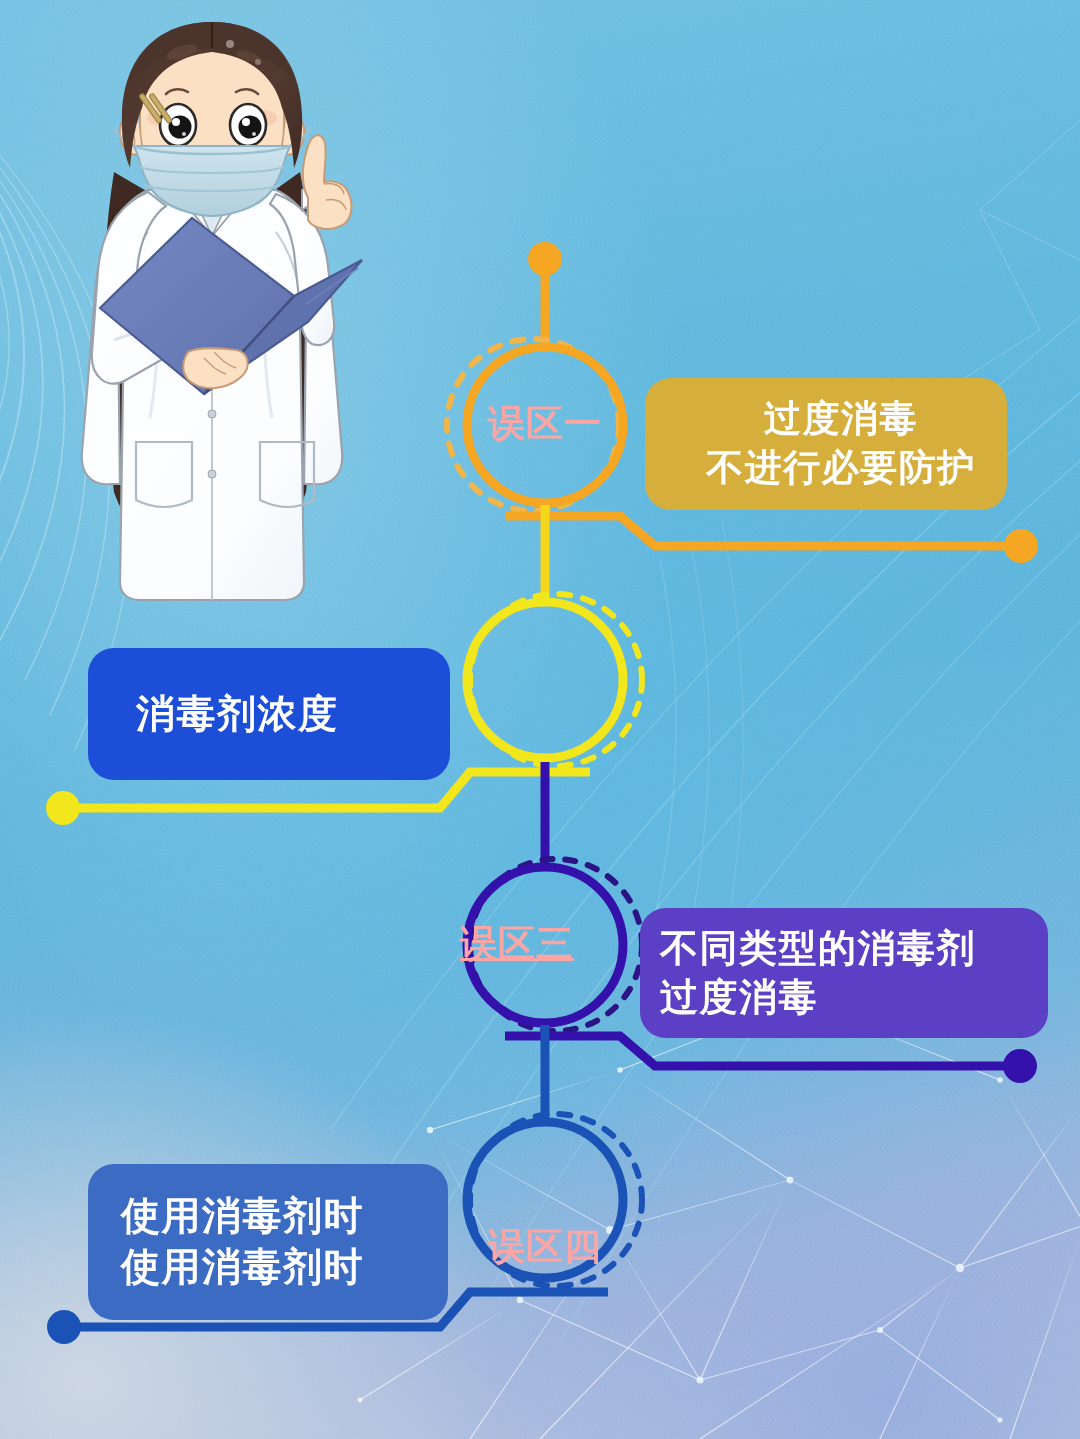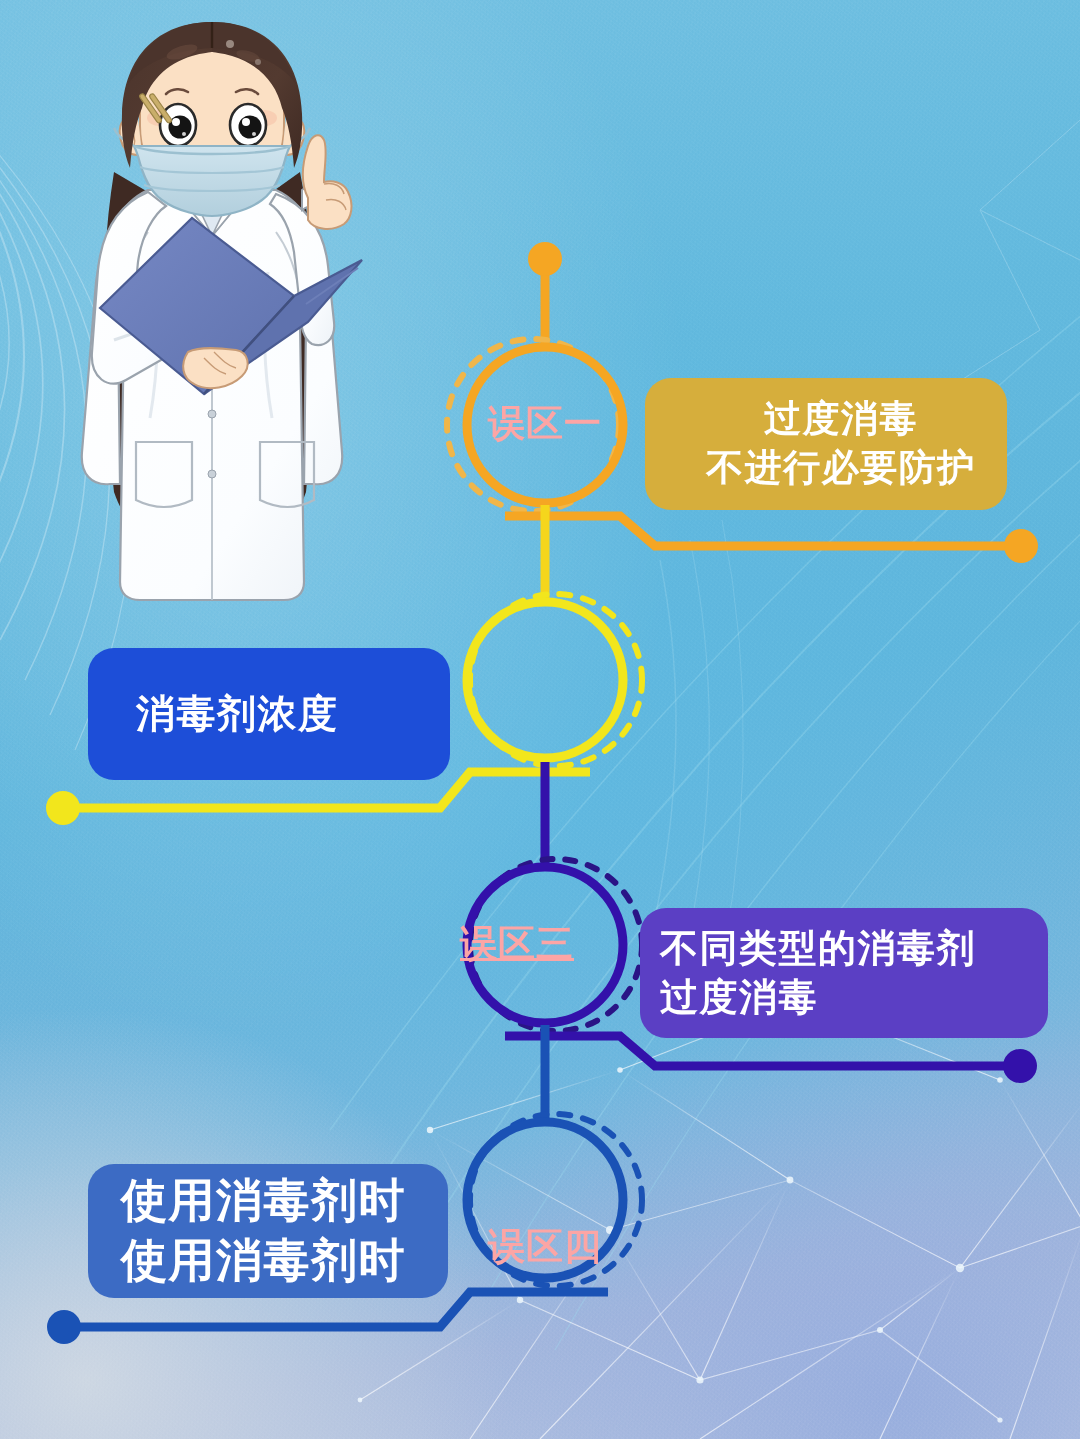--- a/index.html
+++ b/index.html
@@ -47,22 +47,22 @@
     box-sizing:border-box;
   }
   .callout .ln{display:block;white-space:nowrap;}
 
   .c1{left:645px;top:378px;width:362px;height:132px;background:#d6ae3c;
       padding:0 0 0 30px;font-size:37px;line-height:1.32;align-items:center;}
   .c2{left:88px;top:648px;width:362px;height:132px;background:#1d4ed8;
       padding:0 0 0 48px;font-size:39px;line-height:1.30;}
   .c3{left:640px;top:908px;width:408px;height:130px;background:#5b3fc4;
       padding:0 0 0 20px;font-size:38px;line-height:1.30;}
-  .c4{left:88px;top:1164px;width:360px;height:134px;background:#3c6bc4;
-      padding:0 0 0 33px;font-size:46px;line-height:1.30;}
+  .c4{left:88px;top:1164px;width:360px;height:156px;background:#3c6bc4;
+      padding:0 0 0 33px;font-size:39px;line-height:1.30;}
 </style>
 </head>
 <body>
 
 <div id="stage">
 
   <div class="bg bg-base"></div>
 
   <svg class="bg-svg" width="1080" height="1439" viewBox="0 0 1080 1439">
     <defs>

